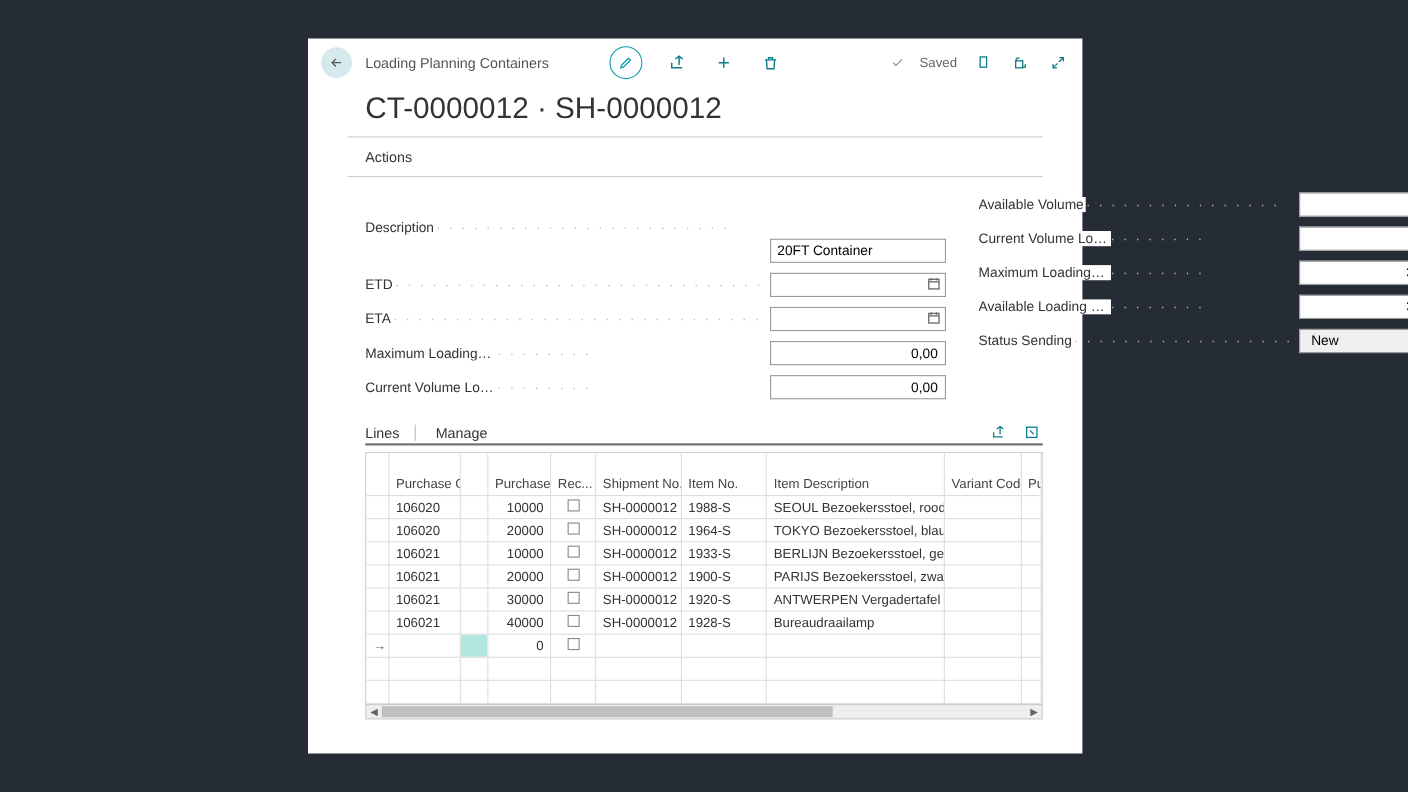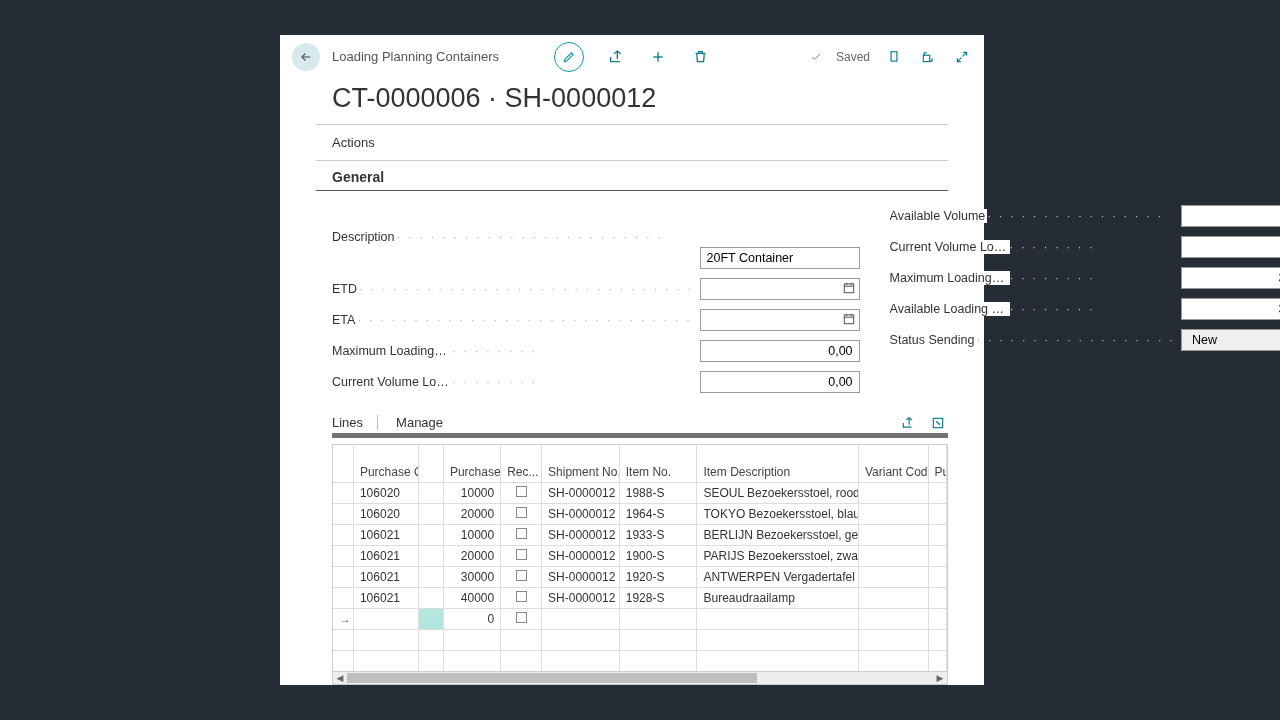--- a/index.html
+++ b/index.html
@@ -129,21 +129,21 @@
   select.field-input { width: 160px; }
   
   .lbl-wrap { display:flex; align-items:center; flex:1; overflow:hidden; margin-right:6px; }
   .lbl-text { font-size:12.5px; color:#333; white-space:nowrap; overflow:hidden; text-overflow:ellipsis; max-width:120px; background:#fff; padding-right:2px; }
 
   
   .lines-bar {
     display: flex;
     align-items: center;
     margin: 12px 36px 0 52px;
-    border-bottom: 5px solid #737373;
+    border-bottom: 2px solid #737373;
     padding-bottom: 0;
   }
   .lines-title { font-size: 13px; color: #333; padding-right: 14px; border-right: 1px solid #bbb; }
   .lines-manage { font-size: 13px; color: #333; padding-left: 18px; cursor: pointer; }
   .lines-bar-spacer { flex: 1; }
   .lines-bar .icon-btn { color: #0a7c8a; }
 
   
   .table-wrap {
     margin: 6px 36px 0 52px;
@@ -267,29 +267,26 @@
         <svg width="14" height="14" viewBox="0 0 24 24" fill="none" stroke="currentColor" stroke-width="2">
             <path d="M14 4h6v6"></path>
             <path d="M10 20H4v-6"></path>
             <path d="M20 4l-7 7"></path>
             <path d="M4 20l7-7"></path>
           </svg>
       </div>
     </div>
   </div>
 
-  <div class="page-title">CT-0000006 · SH-0000012</div>
+  <div class="page-title">CT-0000012 · SH-0000012</div>
   <hr class="hr-line">
 
   <div class="actions-row">Actions</div>
   <hr class="hr-line">
 
-  <div class="section-header-wrap">
-    <div class="section-title section-underline">General</div>
-  </div>
 
   <div class="form-area">
     <div class="form-col">
       <div class="field-row">
         <div class="lbl-wrap">
             <span class="lbl-text">Description</span>
             <span class="field-dots">· · · · · · · · · · · · · · · · · · · · · · · ·</span>
           </div>
         <input class="field-input" style="width: 160px; margin-top: 42px;" value="20FT Container">
       </div>

